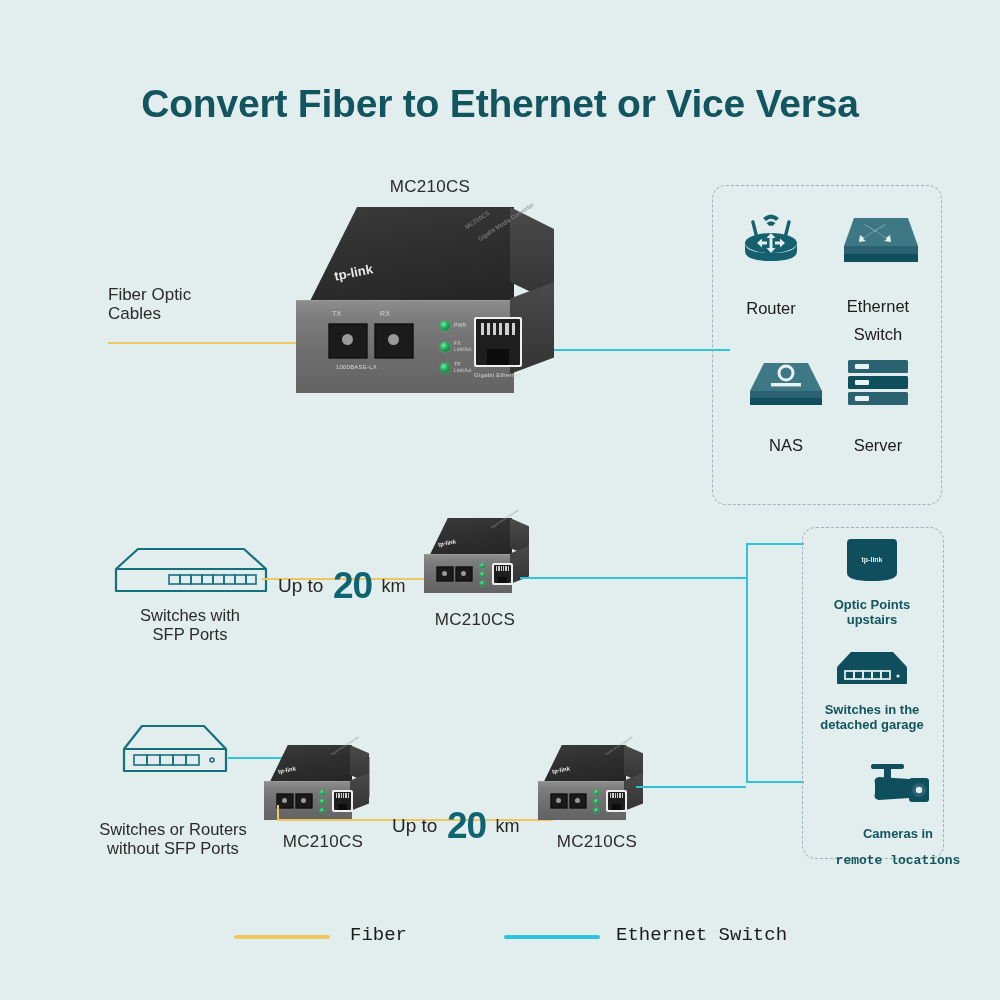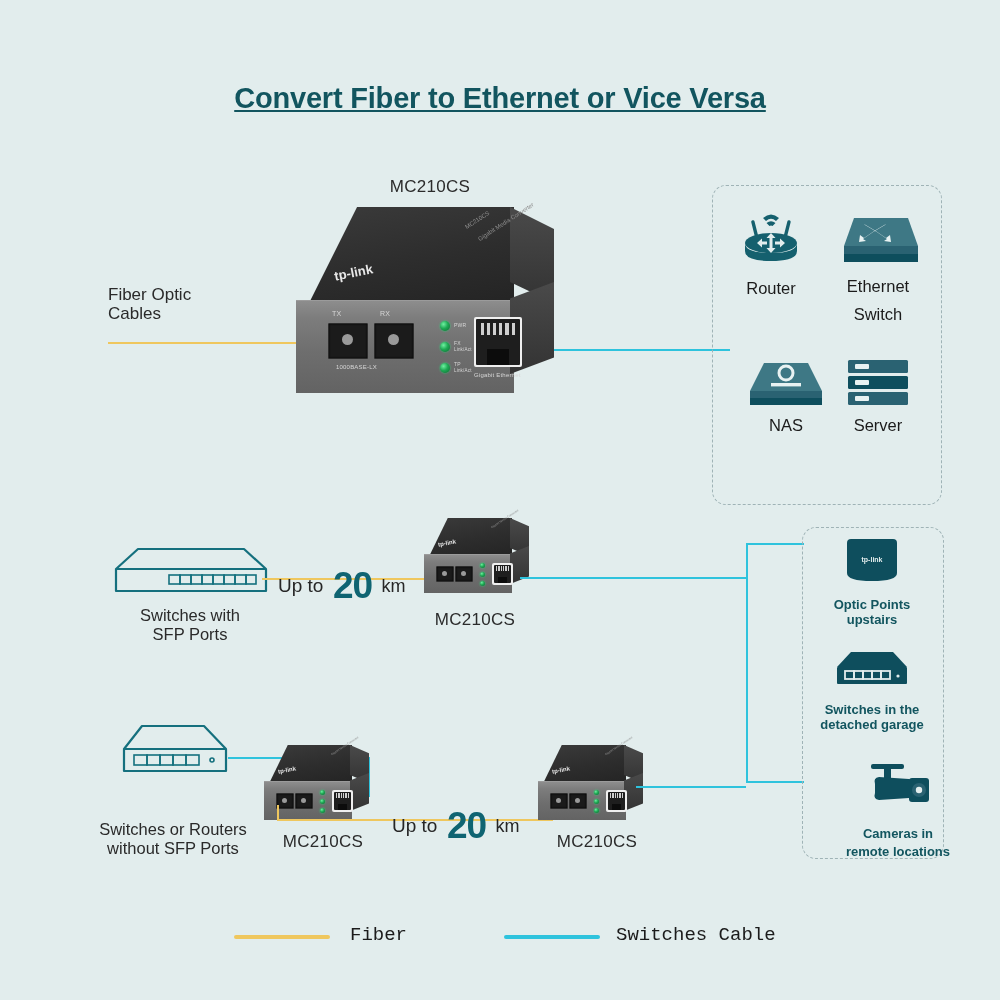--- a/index.html
+++ b/index.html
@@ -10,25 +10,24 @@
     position:relative;
     overflow:hidden;
     color:#1c3b42;
   }
   .abs{position:absolute;}
 
   
   #title{
     left:0;right:0;top:82px;
     text-align:center;
-    font-size:29px;
+    font-size:39px;
     font-weight:bold;
     color:#12555f;
     letter-spacing:-0.2px;
-    text-decoration:underline;
   }
 
   
   .lbl{
     font-size:16.5px;
     color:#2a2a2a;
     text-align:center;
     line-height:19px;
     font-weight:400;
   }
@@ -131,21 +130,21 @@
     transform:rotate(-33deg);
     transform-origin:left top;
   }
 
   
   .outline-sw svg{display:block;}
 
   
   .icon-tile{position:absolute;text-align:center;}
   .icon-tile .cap{
-    font-size:16.5px;color:#1b1b1b;line-height:20px;margin-top:0;
+    font-size:16.5px;color:#1b1b1b;line-height:20px;margin-top:20px;
   }
   .icon-tile.small .cap{
     font-size:13px;color:#12555f;line-height:15px;font-weight:bold;margin-top:6px;
   }
 
   
   #legend{left:0;right:0;bottom:48px;height:30px;}
   .leg-line{position:absolute;height:4px;border-radius:2px;top:13px;}
   .leg-txt{position:absolute;font-size:19px;color:#1b1b1b;top:2px;font-family:Liberation Mono, monospace;}
 
@@ -363,21 +362,21 @@
 <div class="icon-tile small" style="left:834px;top:762px;width:128px;">
   <svg width="78" height="54" viewBox="0 0 78 54">
     <rect x="25" y="2" width="7" height="16" fill="#0e4e5d"></rect>
     <rect x="12" y="2" width="33" height="5" rx="2" fill="#0e4e5d"></rect>
     <path d="M16 22 q-2-6 4-7 l30 2 q6 1 6 7 v6 q0 6-6 6 l-30 2 q-6-1-4-7z" fill="#0e4e5d"></path>
     <rect x="50" y="16" width="20" height="24" rx="3" fill="#0e4e5d"></rect>
     <circle cx="60" cy="28" r="7" fill="#2a6272"></circle>
     <circle cx="60" cy="28" r="3.2" fill="#e2eded"></circle>
   </svg>
   <div class="cap">Cameras in</div>
-  <div class="cap" style="margin-top:3px;">remote locations</div>
+  <div class="cap" style="margin-top:12px;font-family:Liberation Mono, monospace;">remote locations</div>
 </div>
 
 <div class="abs outline-sw" style="left:120px;top:723px;">
   <svg width="110" height="52" viewBox="0 0 110 52">
     <path d="M22 3 h62 l22 23 v22 H4 V26 z" fill="none" stroke="#15707e" stroke-width="2.2" stroke-linejoin="round"></path>
     <path d="M4 26 H106" stroke="#15707e" stroke-width="2.2"></path>
     <g fill="none" stroke="#15707e" stroke-width="1.6">
       <rect x="14" y="32" width="13" height="10"></rect>
       <rect x="27" y="32" width="13" height="10"></rect>
       <rect x="40" y="32" width="13" height="10"></rect>
@@ -452,14 +451,14 @@
   </div>
 </div>
 <div class="abs dev-name" style="left:532px;top:832px;width:130px;">MC210CS</div>
 
 <div class="abs hline eth" style="left:636px;top:786px;width:110px;"></div>
 
 <div class="abs" id="legend">
   <div class="leg-line fiber" style="left:234px;width:96px;"></div>
   <div class="leg-txt" style="left:350px;">Fiber</div>
   <div class="leg-line eth" style="left:504px;width:96px;"></div>
-  <div class="leg-txt" style="left:616px;">Switches Cable</div>
+  <div class="leg-txt" style="left:616px;">Ethernet Switch</div>
 </div>
 
 </body></html>

